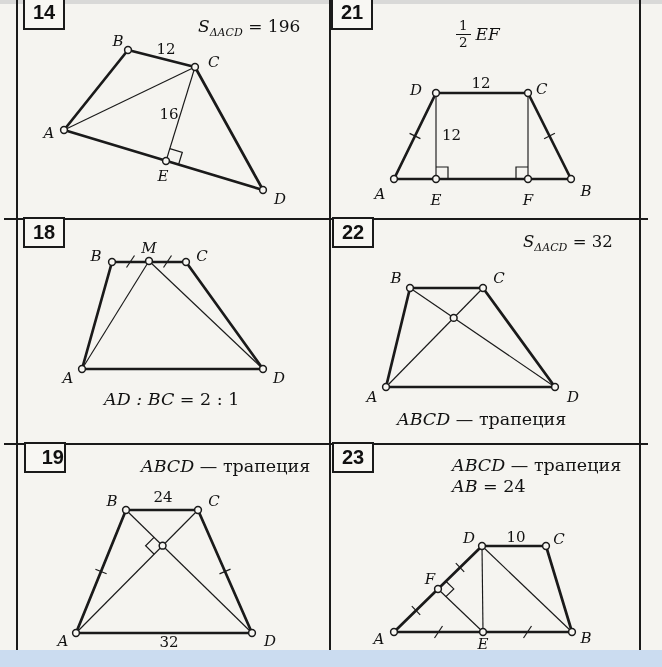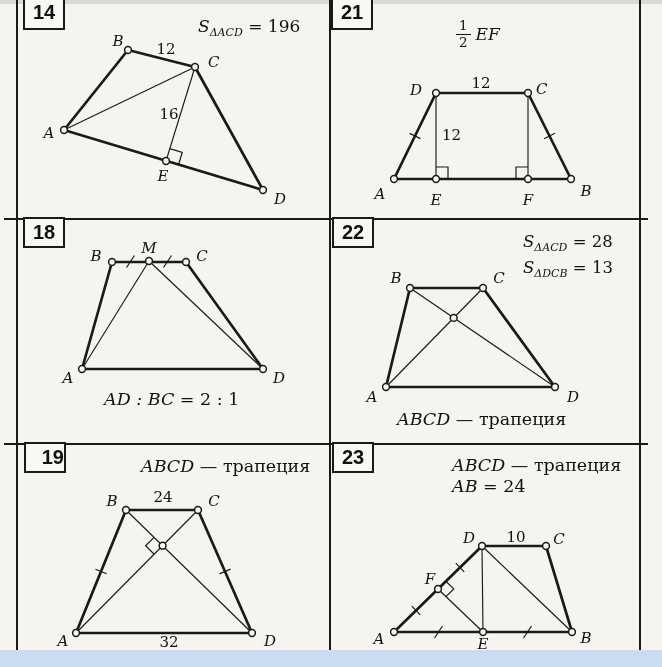--- a/index.html
+++ b/index.html
@@ -150,22 +150,21 @@
   <text class="vlabel" x="184" y="42" text-anchor="middle">C</text>
   <text class="vlabel" x="50" y="164" text-anchor="middle">A</text>
   <text class="vlabel" x="261" y="164" text-anchor="middle">D</text>
 </svg>
 
 <div class="formula" style="left:104px;top:388px;font-size:17.5px;line-height:22px;">
   <div><span class="it">AD : BC</span><span> = 2 : 1</span></div>
 </div>
 
 <div class="formula" style="left:523px;top:232px;font-size:16.5px;line-height:20px;">
-  <div><span class="it">S</span><span class="sub">ΔACD</span><span> = 28</span></div>
-  <div><span class="it">S</span><span class="sub">ΔDCB</span><span> = 13</span></div>
+  <div><span class="it">S</span><span class="sub">ΔACD</span><span> = 32</span></div>
 </div>
 
 <svg style="left:330px;top:219px;" width="310" height="224" viewBox="0 0 310 224">
   <g>
     <path class="thick" d="M56,168 L80,69 L153,69 L225,168 Z"></path>
   </g>
   <g>
     <path class="thin" d="M56,168 L153,69"></path>
     <path class="thin" d="M80,69 L225,168"></path>
   </g>

